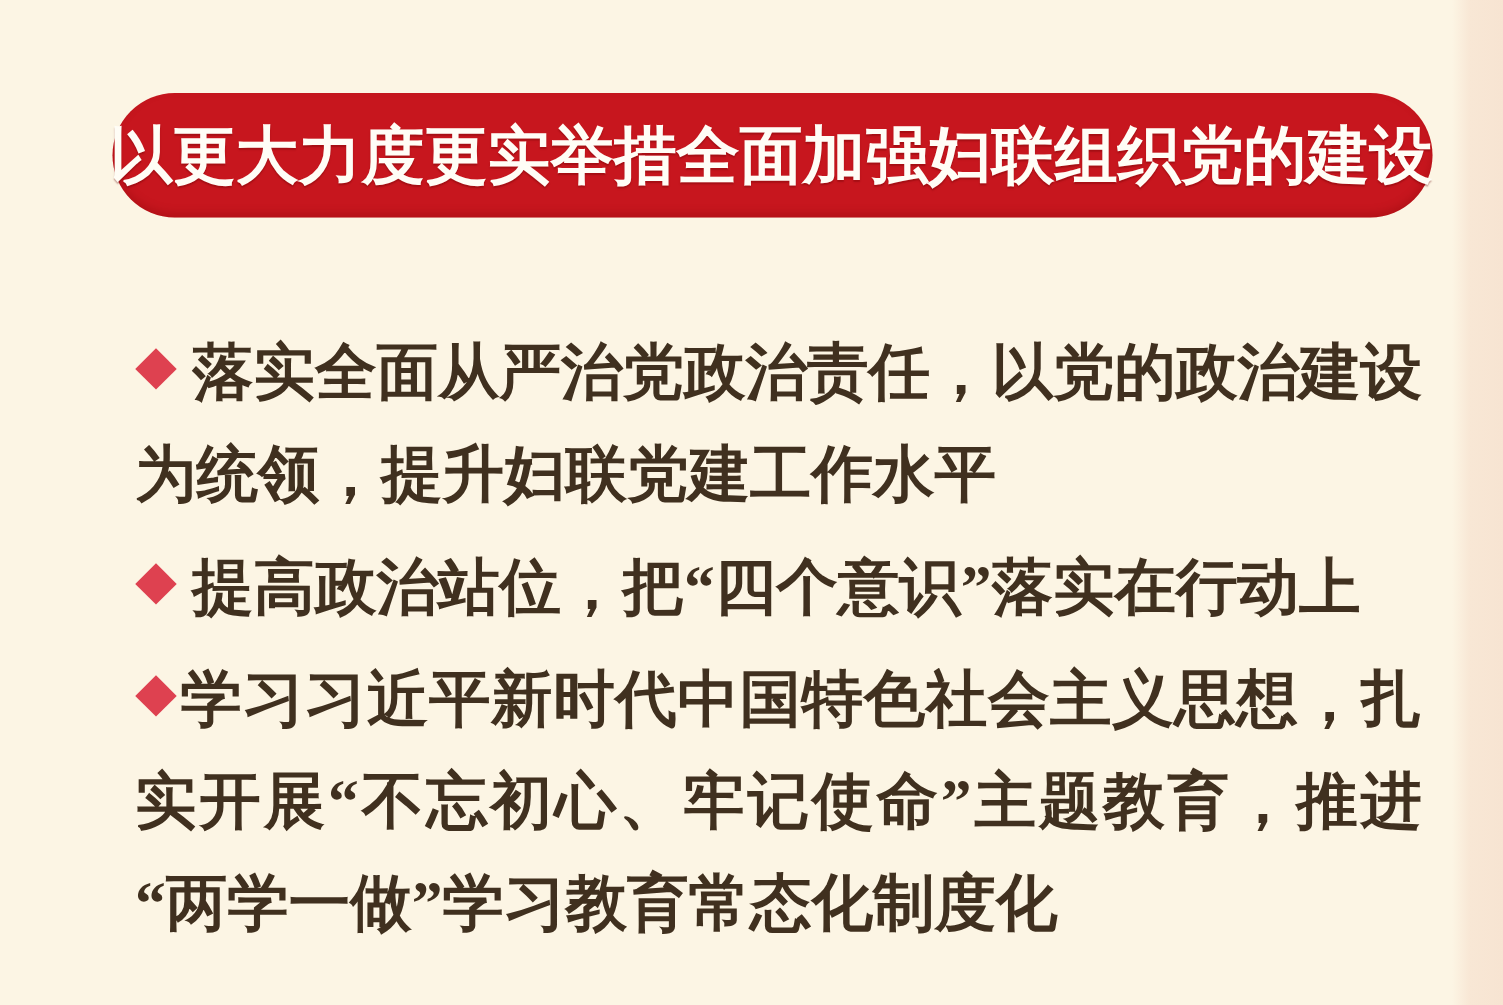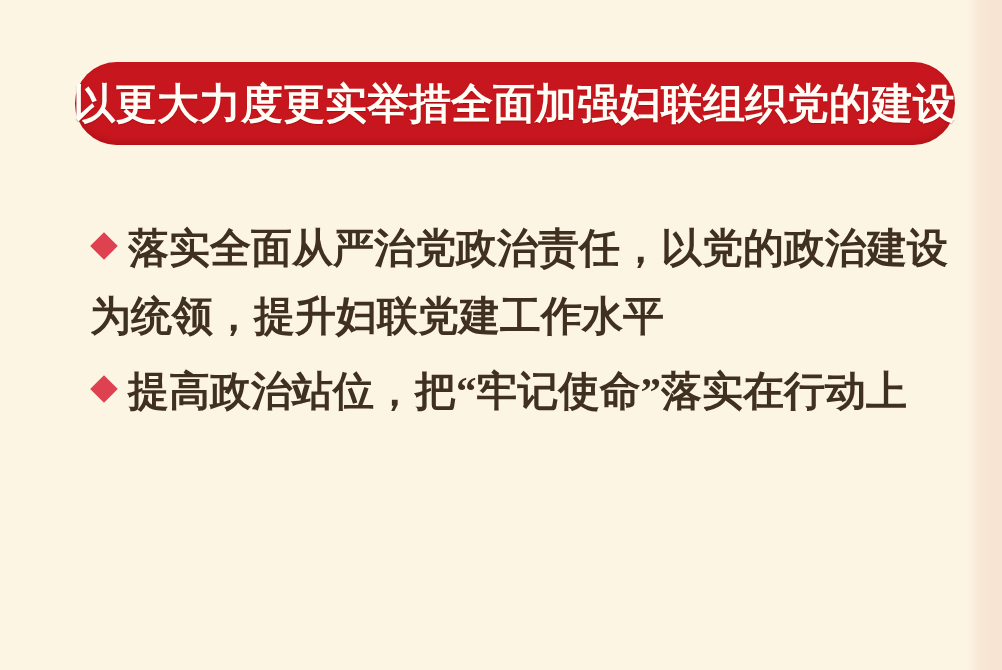--- a/index.html
+++ b/index.html
@@ -80,18 +80,19 @@
   <div class="edge-strip"></div>
 
   <div class="banner">
     <span class="banner-title">以更大力度更实举措全面加强妇联组织党的建设</span>
   </div>
 
   <div class="content">
 
     <p class="bullet-item"><span class="diamond">◆</span><span>落实全面从严治党政治责任，以党的政治建设为统领，提升妇联党建工作水平</span></p>
 
-    <p class="bullet-item"><span class="diamond">◆</span><span>提高政治站位，把“牢记使命”落实在行动上</span></p>
+    <p class="bullet-item"><span class="diamond">◆</span><span>提高政治站位，把“四个意识”落实在行动上</span></p>
 
+    <p class="bullet-item"><span class="diamond tight">◆</span><span>学习习近平新时代中国特色社会主义思想，扎实开展“不忘初心、牢记使命”主题教育，推进“两学一做”学习教育常态化制度化</span></p>
 
   </div>
 
 </div>
 
 </body></html>

